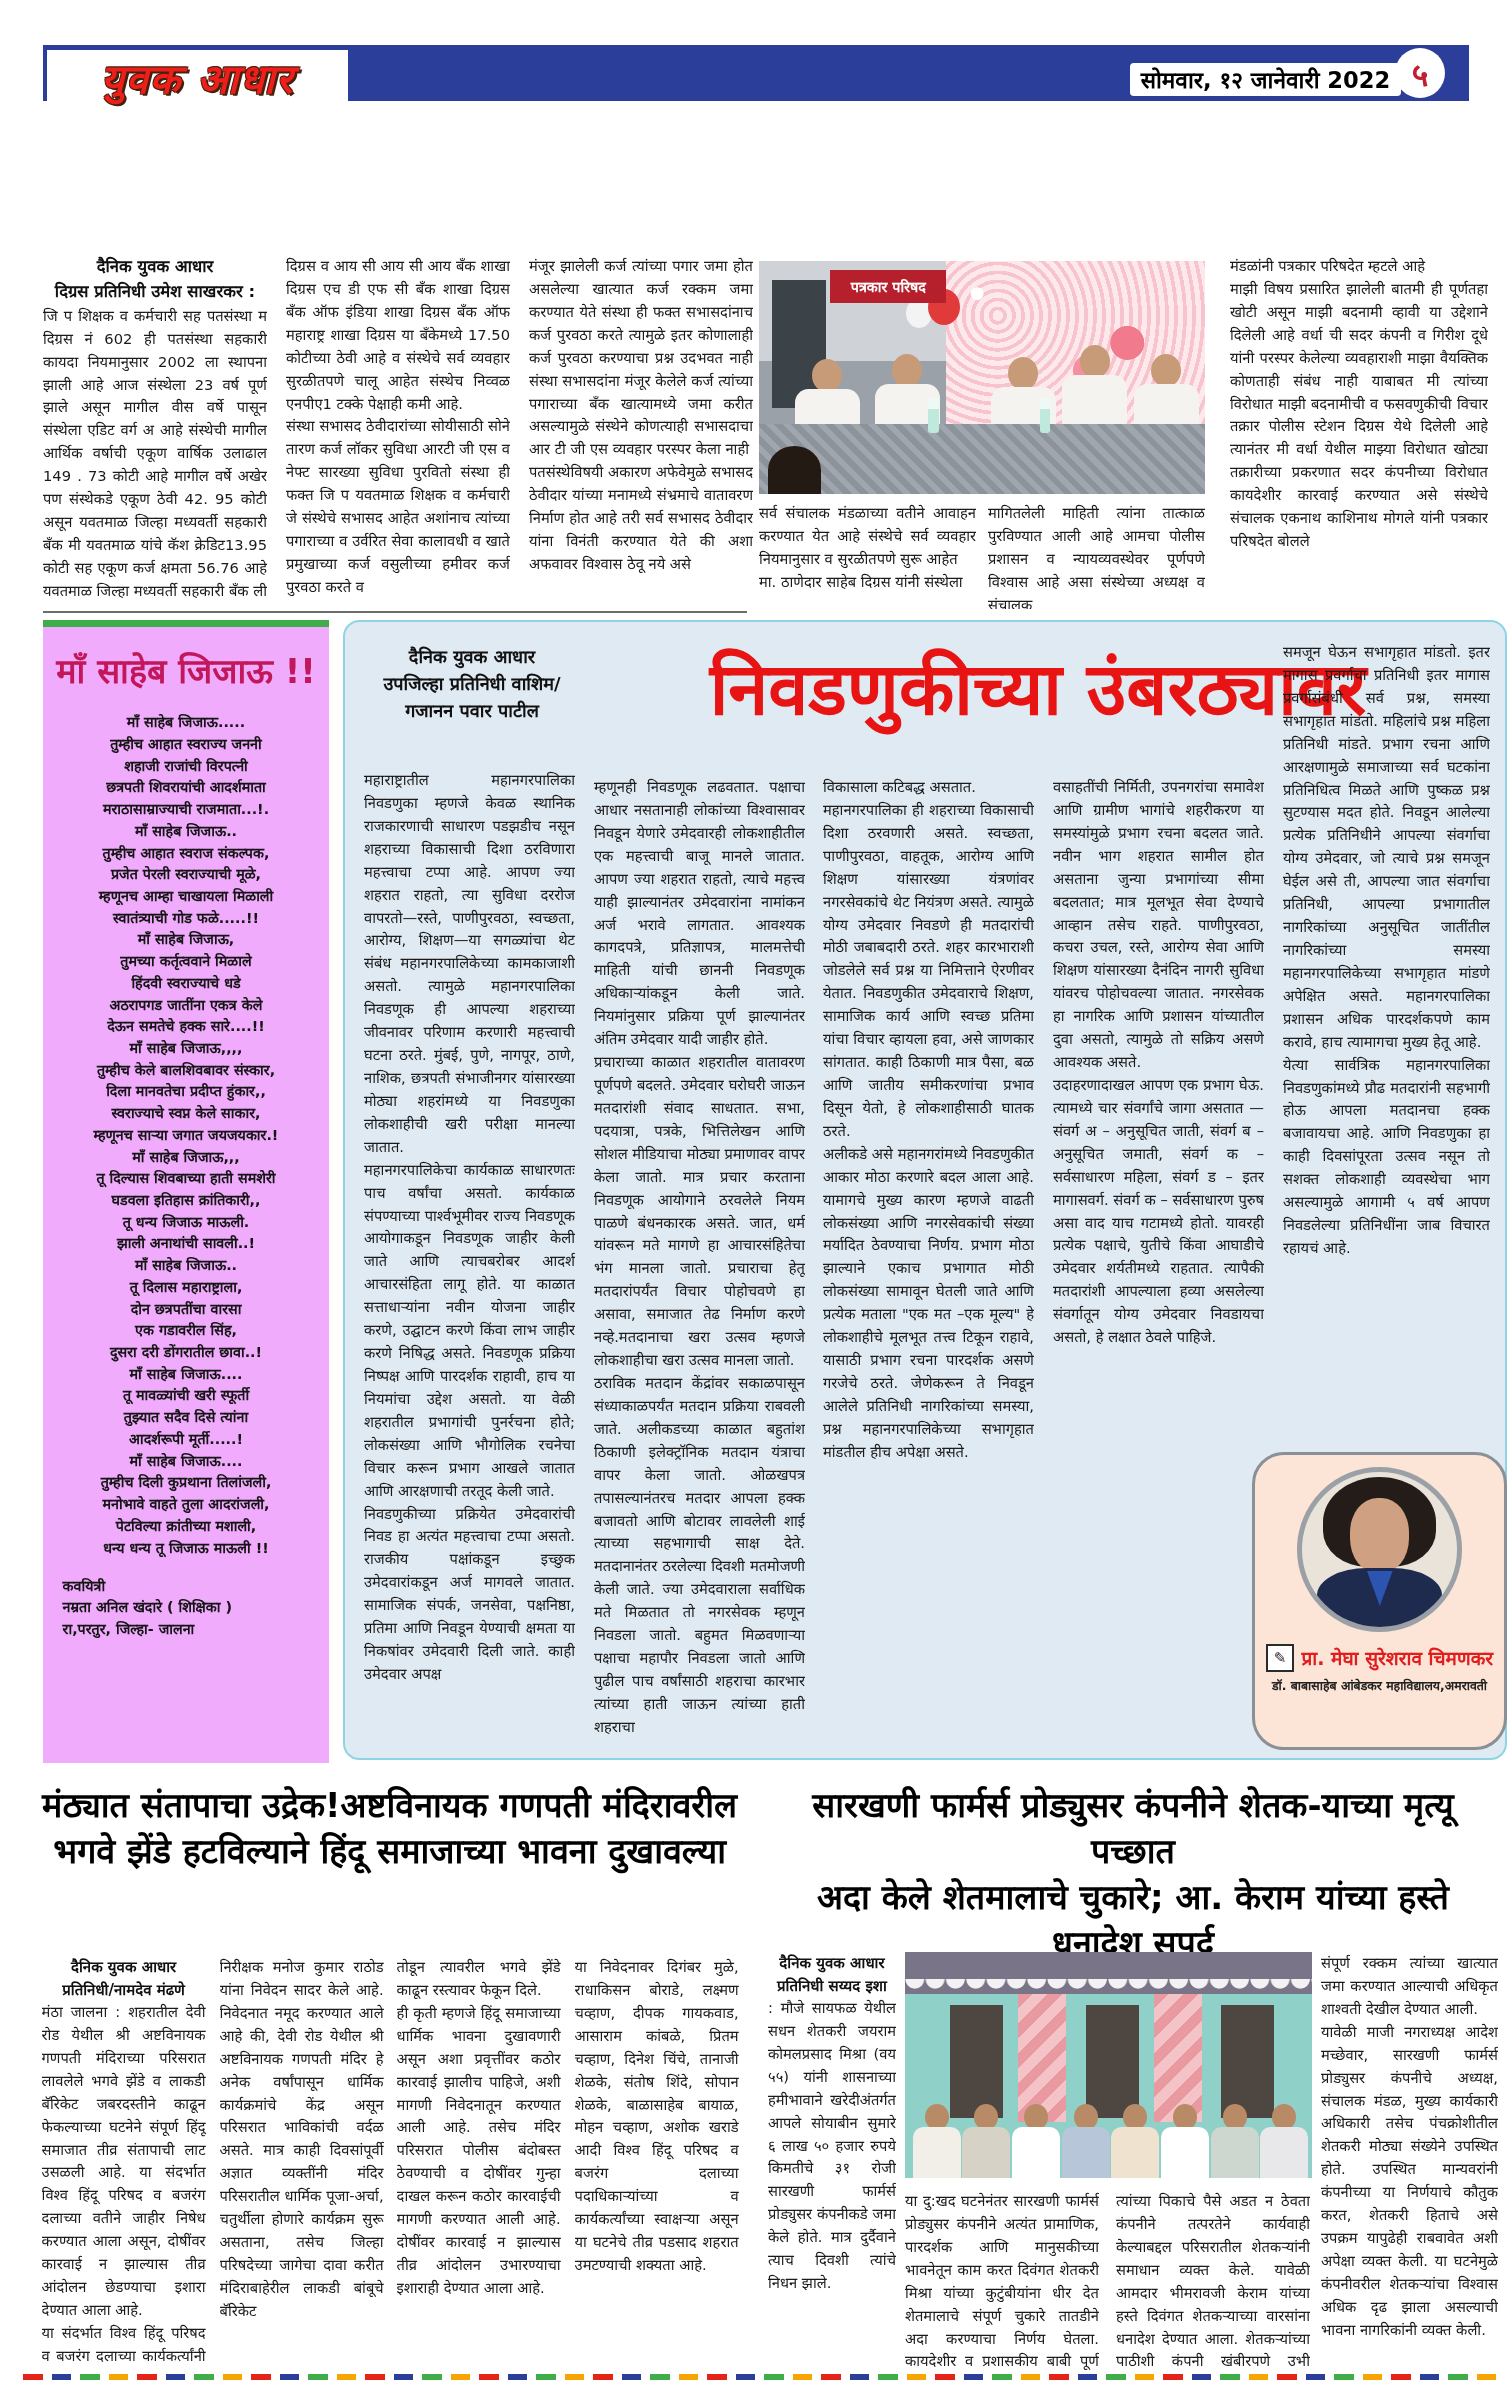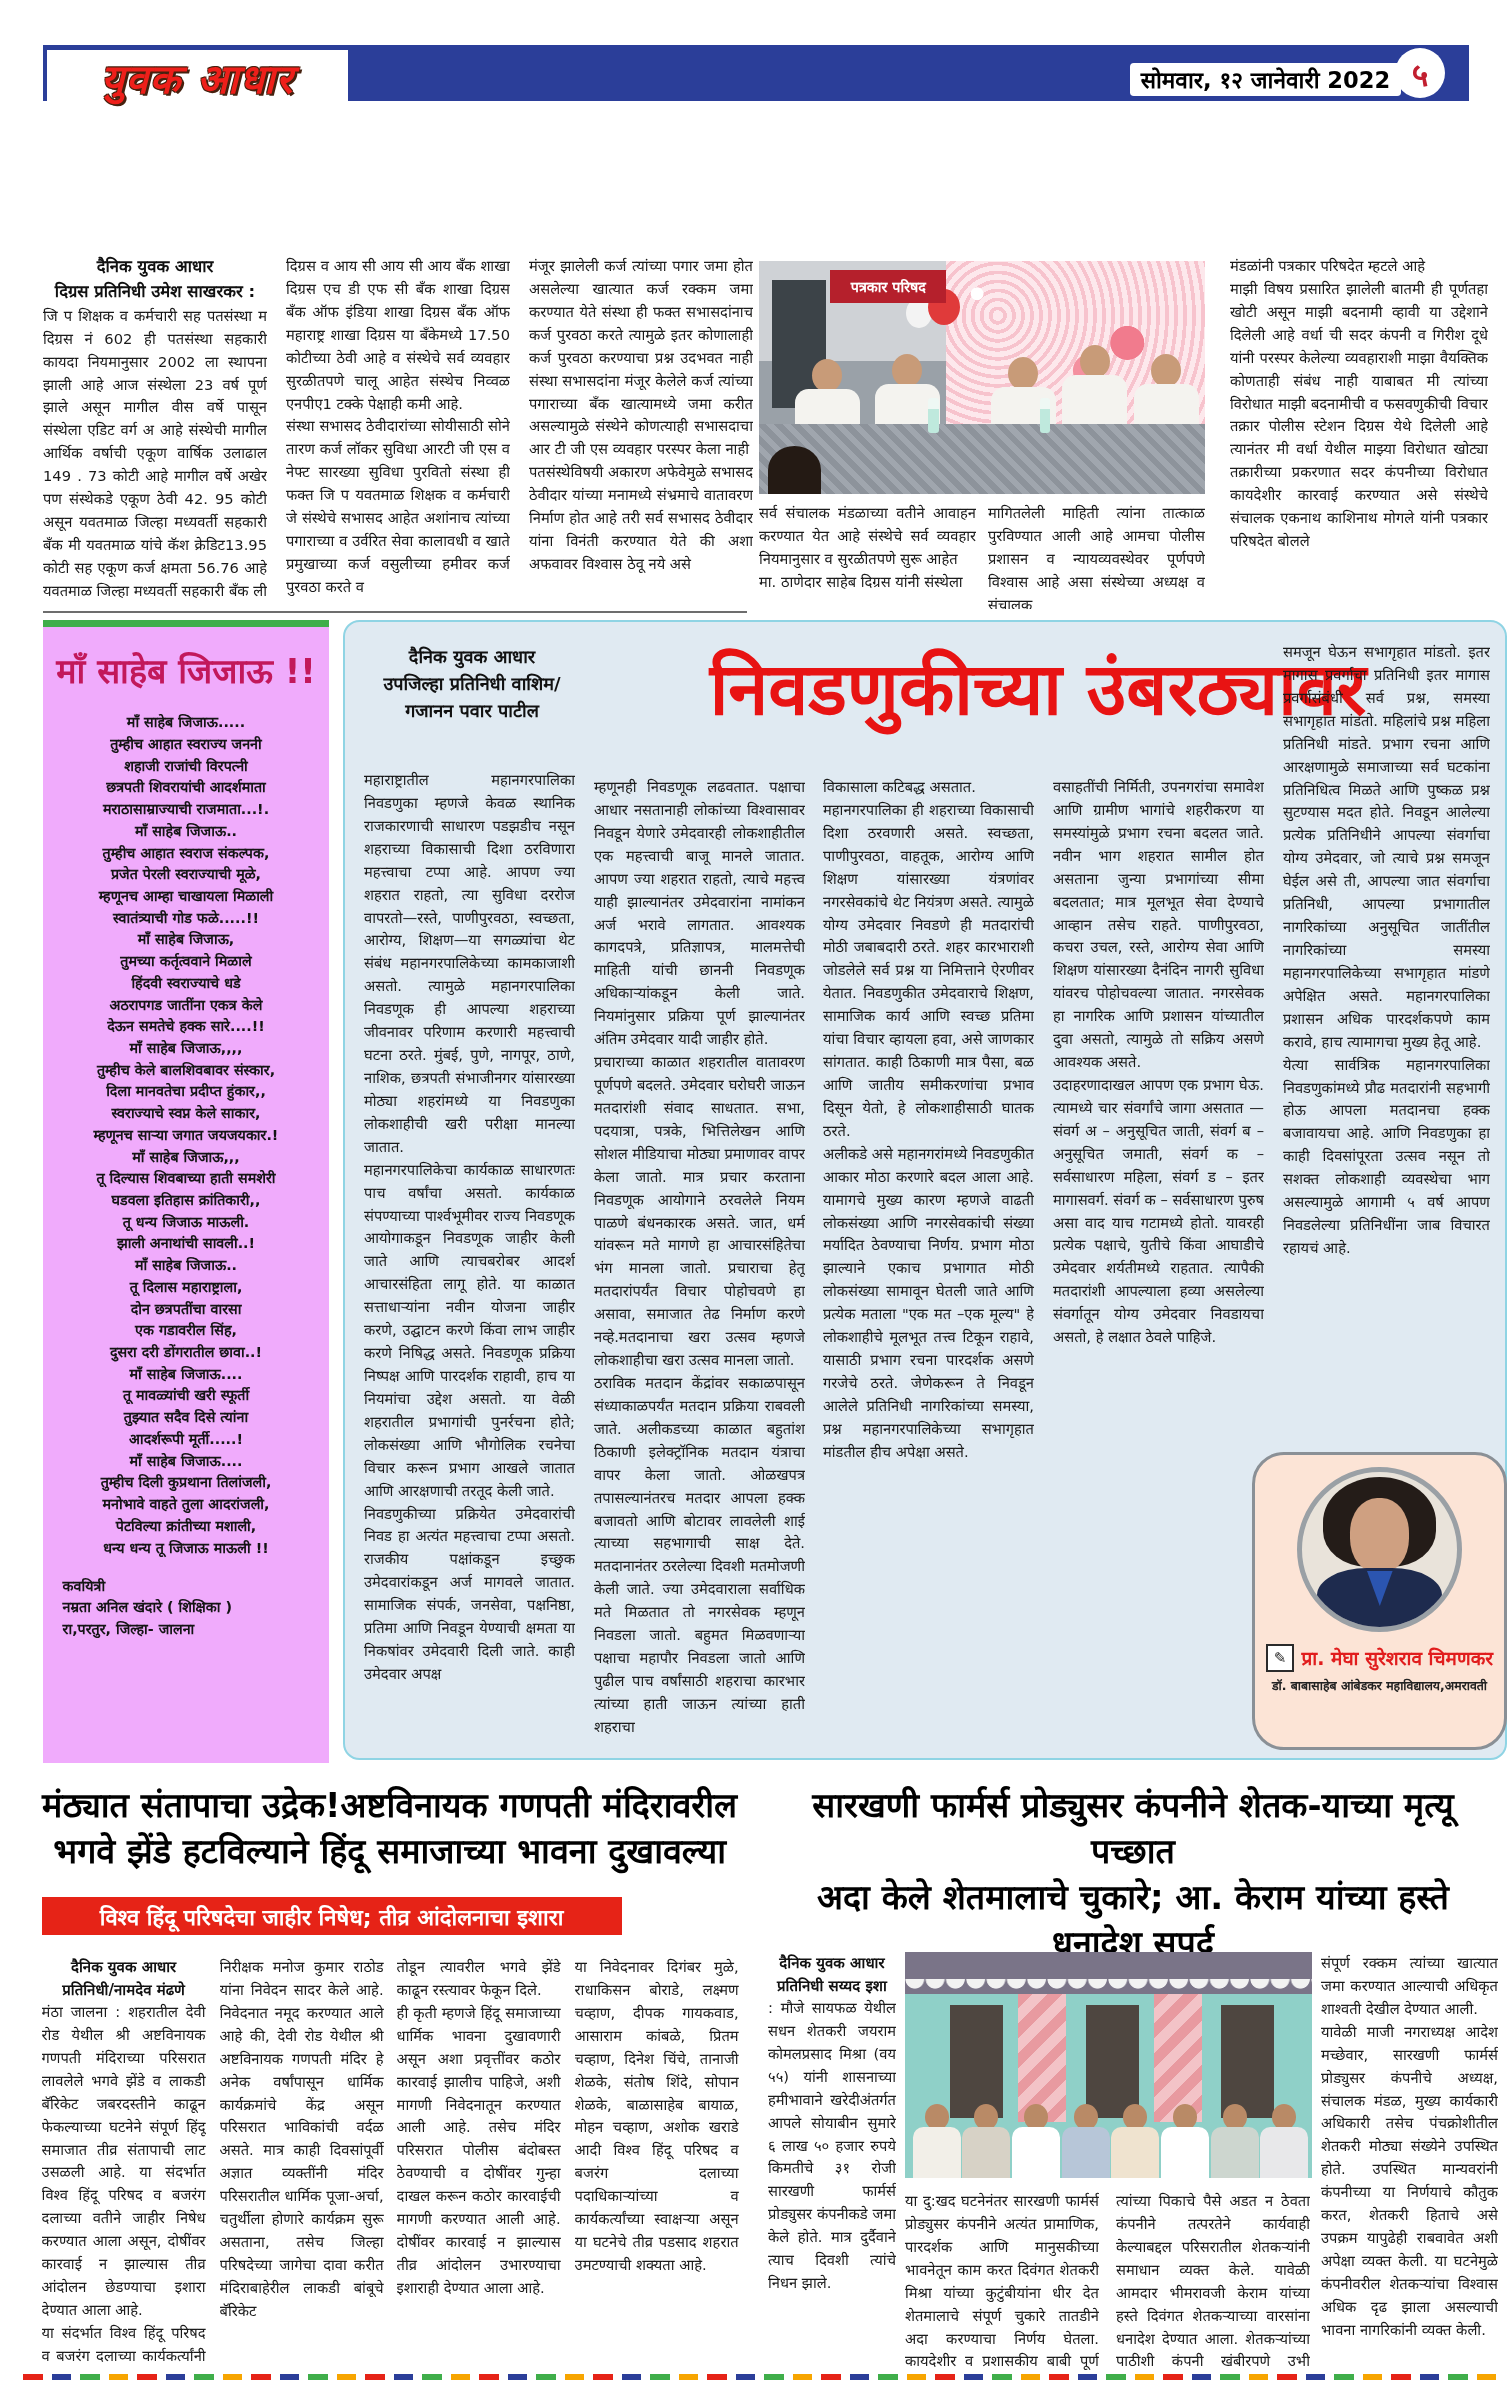--- a/index.html
+++ b/index.html
@@ -269,21 +269,20 @@
         <span class="penicon">✎</span>
         <span class="author-name">प्रा. मेघा सुरेशराव चिमणकर</span>
       </div>
       <div class="affil">डॉ. बाबासाहेब आंबेडकर महाविद्यालय,अमरावती</div>
     </div>
   </div>
 
   <div class="abs bl">
     <div class="bh preline">मंठ्यात संतापाचा उद्रेक!अष्टविनायक गणपती मंदिरावरील
 भगवे झेंडे हटविल्याने हिंदू समाजाच्या भावना दुखावल्या</div>
-    <div class="bl-strip">विश्व हिंदू परिषदेचा जाहीर निषेध; तीव्र आंदोलनाचा इशारा</div>
     <div class="b-col clip" style="left:19px;width:164px;">
       <div class="byline-sm preline">दैनिक युवक आधार
 प्रतिनिधी/नामदेव मंढणे</div>
       <div class="bodytext just preline">मंठा जालना : शहरातील देवी रोड येथील श्री अष्टविनायक गणपती मंदिराच्या परिसरात लावलेले भगवे झेंडे व लाकडी बॅरिकेट जबरदस्तीने काढून फेकल्याच्या घटनेने संपूर्ण हिंदू समाजात तीव्र संतापाची लाट उसळली आहे. या संदर्भात विश्व हिंदू परिषद व बजरंग दलाच्या वतीने जाहीर निषेध करण्यात आला असून, दोषींवर कारवाई न झाल्यास तीव्र आंदोलन छेडण्याचा इशारा देण्यात आला आहे.
 या संदर्भात विश्व हिंदू परिषद व बजरंग दलाच्या कार्यकर्त्यांनी मंठा पोलीस</div>
     </div>
     <div class="b-col clip" style="left:197px;width:164px;">
       <div class="bodytext just preline">निरीक्षक मनोज कुमार राठोड यांना निवेदन सादर केले आहे. निवेदनात नमूद करण्यात आले आहे की, देवी रोड येथील श्री अष्टविनायक गणपती मंदिर हे अनेक वर्षांपासून धार्मिक कार्यक्रमांचे केंद्र असून परिसरात भाविकांची वर्दळ असते. मात्र काही दिवसांपूर्वी अज्ञात व्यक्तींनी मंदिर परिसरातील धार्मिक पूजा-अर्चा, चतुर्थीला होणारे कार्यक्रम सुरू असताना, तसेच जिल्हा परिषदेच्या जागेचा दावा करीत मंदिराबाहेरील लाकडी बांबूचे बॅरिकेट</div>
     </div>
     <div class="b-col clip" style="left:374px;width:164px;">

